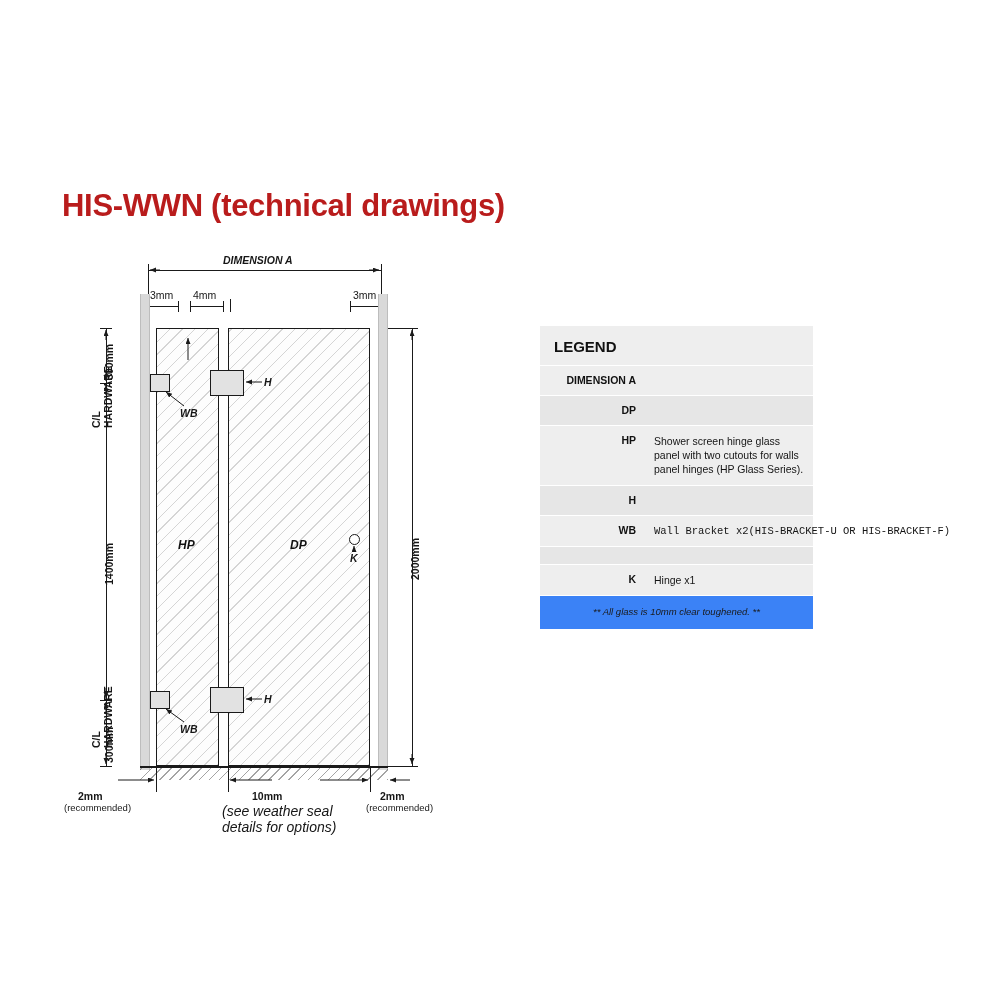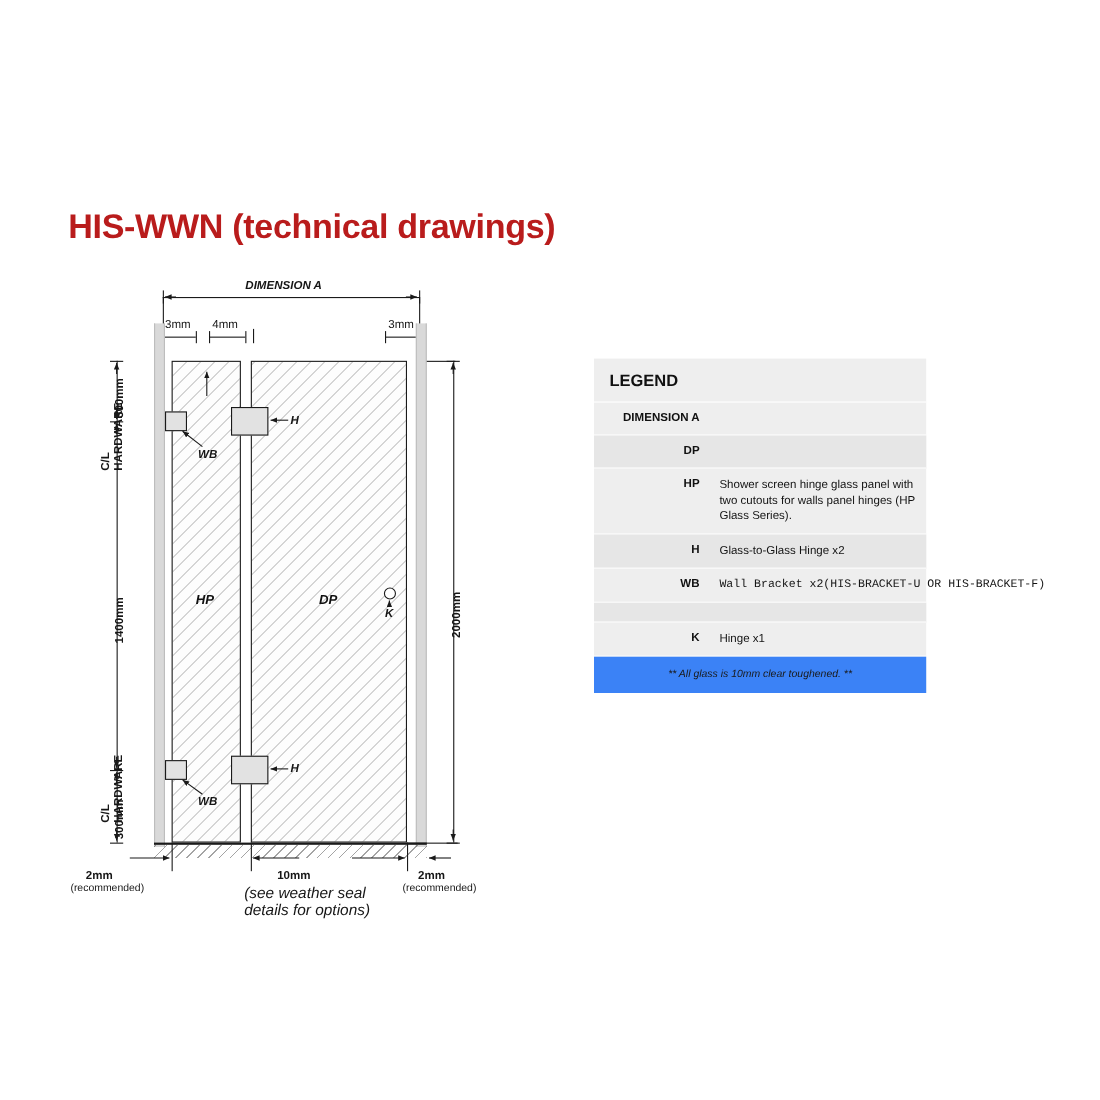--- a/index.html
+++ b/index.html
@@ -126,21 +126,21 @@
   }
 
   
   #arrows { position: absolute; left: 0; top: 0; width: 420px; height: 600px; pointer-events: none; }
 
   
   #legend {
     position: absolute;
     left: 540px;
     top: 326px;
-    width: 302px;
+    width: 273px;
     background: #eeeeee;
     font-size: 10.5px;
   }
   #legend-title {
     padding: 12px 14px 10px 14px;
     font-size: 15px;
     font-weight: bold;
     color: #111;
     border-bottom: 1px solid #ffffff;
   }
@@ -313,21 +313,20 @@
     </div>
     <div class="lrow alt">
       <div class="lkey">DP</div>
     </div>
     <div class="lrow">
       <div class="lkey">HP</div>
       <div class="lval">Shower screen hinge glass panel with two cutouts for walls panel hinges (HP Glass Series).</div>
     </div>
     <div class="lrow alt">
       <div class="lkey">H</div>
-      <div class="lval">Glass-to-Glass Hinge x2</div>
     </div>
     <div class="lrow">
       <div class="lkey">WB</div>
       <div class="lval wide">Wall Bracket x2(HIS-BRACKET-U OR HIS-BRACKET-F)</div>
     </div>
     <div class="lrow alt spacer">
       <div class="lkey"></div>
       <div class="lval"></div>
     </div>
     <div class="lrow">

